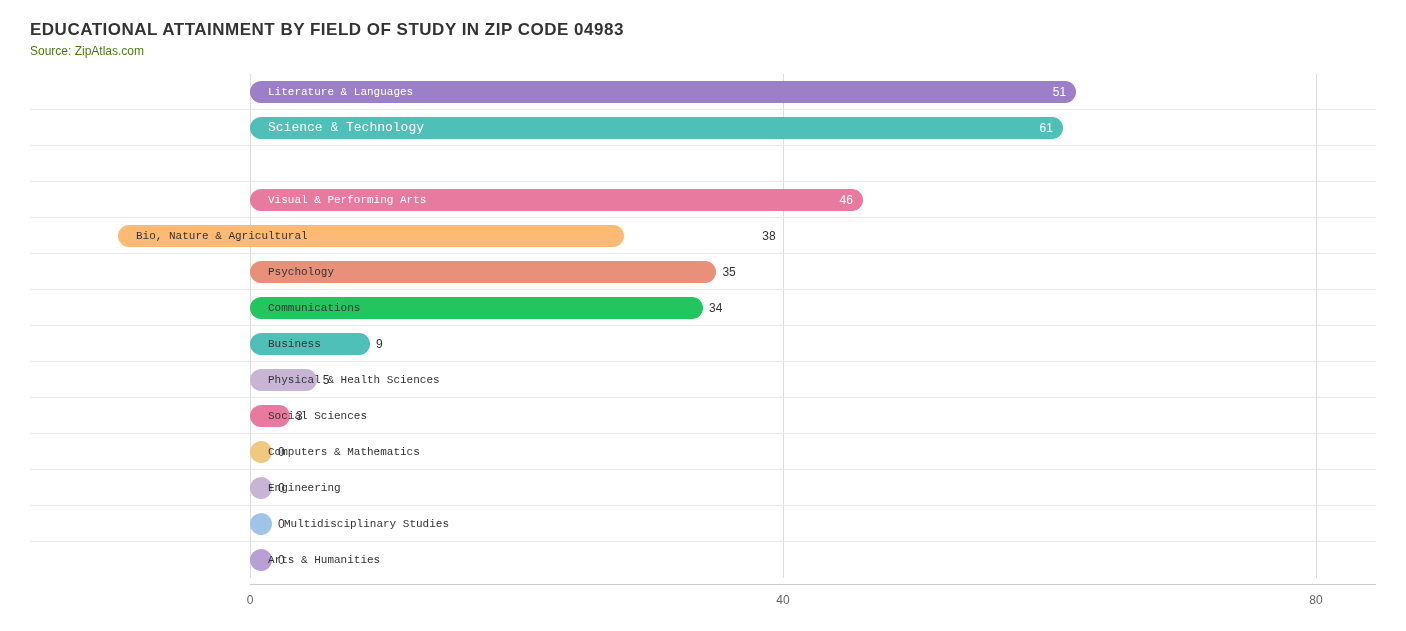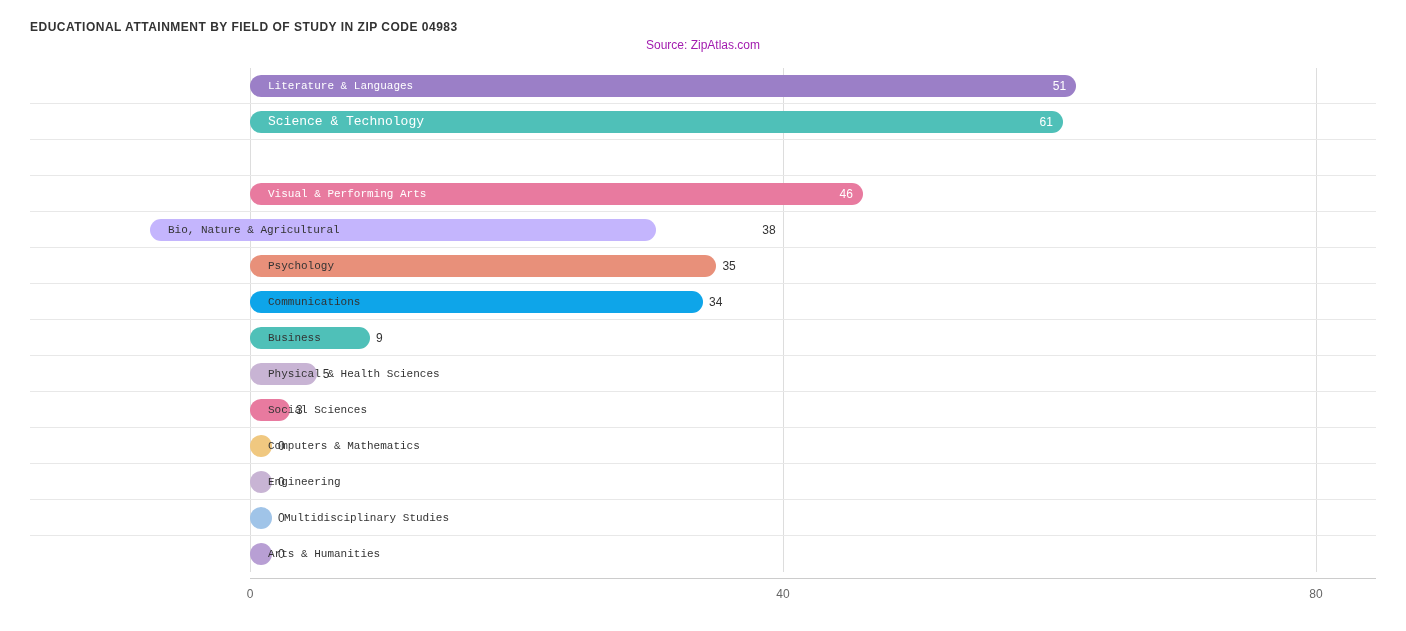--- a/index.html
+++ b/index.html
@@ -4,30 +4,30 @@
   <style>
     * { box-sizing: border-box; margin: 0; padding: 0; }
     body {
       font-family: Arial, sans-serif;
       background: #fff;
       width: 1406px;
       min-height: 631px;
       padding: 20px 30px;
     }
     .chart-title {
-      font-size: 12px;
+      font-size: 17px;
       font-weight: bold;
       color: #333;
       margin-bottom: 4px;
       letter-spacing: 0.5px;
     }
     .source {
-      text-align: center;
-      font-size: 12px;
-      color: #a21caf;
+      text-align: left;
+      font-size: 12px;
+      color: #4d7c0f;
       margin-bottom: 16px;
     }
     .chart-area {
       display: flex;
       flex-direction: column;
       gap: 0;
       position: relative;
     }
     .bar-row {
       display: flex;
@@ -155,21 +155,21 @@
 
     </div>
   </div>
     <div class="bar-row">
     <div class="bar-container">
 
       <div style="position:absolute;left:220px;top:0;bottom:0;width:1px;background:#ddd;"></div>
       <div style="position:absolute;left:753px;top:0;bottom:0;width:1px;background:#ddd;"></div>
       <div style="position:absolute;left:1286px;top:0;bottom:0;width:1px;background:#ddd;"></div>
 
-      <div class="bar" style="margin-left:120px; width:506.34999999999997px; background:#c4b5fd; min-width:22px;">
+      <div class="bar" style="margin-left:88px; width:506.34999999999997px; background:#fdba74; min-width:22px;">
         <span class="bar-label" style="color:#333; position:absolute; left:8px; font-size:11px;">
           Bio, Nature &amp; Agricultural
         </span>
 
       </div>
       <span class="bar-value" style="margin-left: 0px; position: absolute; left: 732.35px;">38</span>
     </div>
   </div>
     <div class="bar-row">
     <div class="bar-container">
@@ -187,21 +187,21 @@
       <span class="bar-value" style="margin-left: 0px; position: absolute; left: 692.375px;">35</span>
     </div>
   </div>
     <div class="bar-row">
     <div class="bar-container">
 
       <div style="position:absolute;left:220px;top:0;bottom:0;width:1px;background:#ddd;"></div>
       <div style="position:absolute;left:753px;top:0;bottom:0;width:1px;background:#ddd;"></div>
       <div style="position:absolute;left:1286px;top:0;bottom:0;width:1px;background:#ddd;"></div>
 
-      <div class="bar" style="margin-left:220px; width:453.05px; background:#0ea5e9; min-width:22px;">
+      <div class="bar" style="margin-left:220px; width:453.05px; background:#22c55e; min-width:22px;">
         <span class="bar-label" style="color:#333; position:absolute; left:8px; font-size:11px;">
           Communications
         </span>
 
       </div>
       <span class="bar-value" style="margin-left: 0px; position: absolute; left: 679.05px;">34</span>
     </div>
   </div>
     <div class="bar-row">
     <div class="bar-container">

